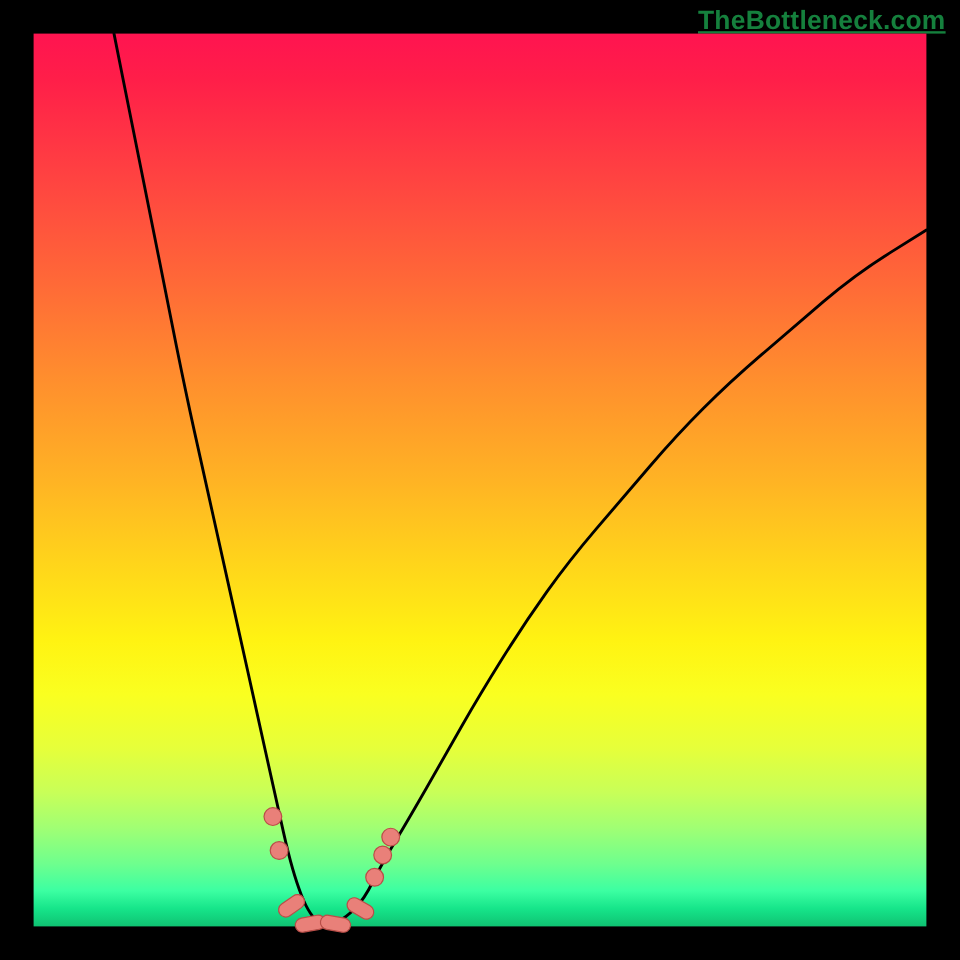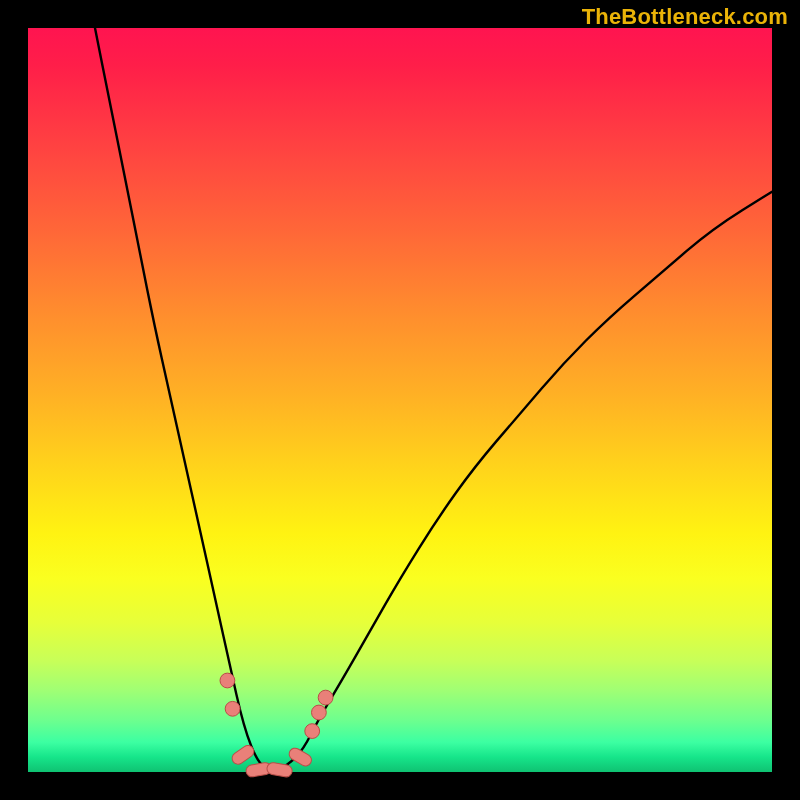--- a/index.html
+++ b/index.html
@@ -51,22 +51,23 @@
     width: 744px;
     height: 744px;
     overflow: visible;
   }
   .watermark {
     position: absolute;
     top: 4px;
     right: 12px;
     font-size: 22px;
     font-weight: 600;
-    color: #eab308;
+    color: #15803d;
     letter-spacing: 0.2px;
+    text-decoration: underline;
   }
 </style>
 </head>
 <body>
 
 <div class="canvas-wrap">
   <div class="watermark">TheBottleneck.com</div>
 
   <div class="plot-area">
     <svg class="curve-layer" viewBox="0 0 744 744">

